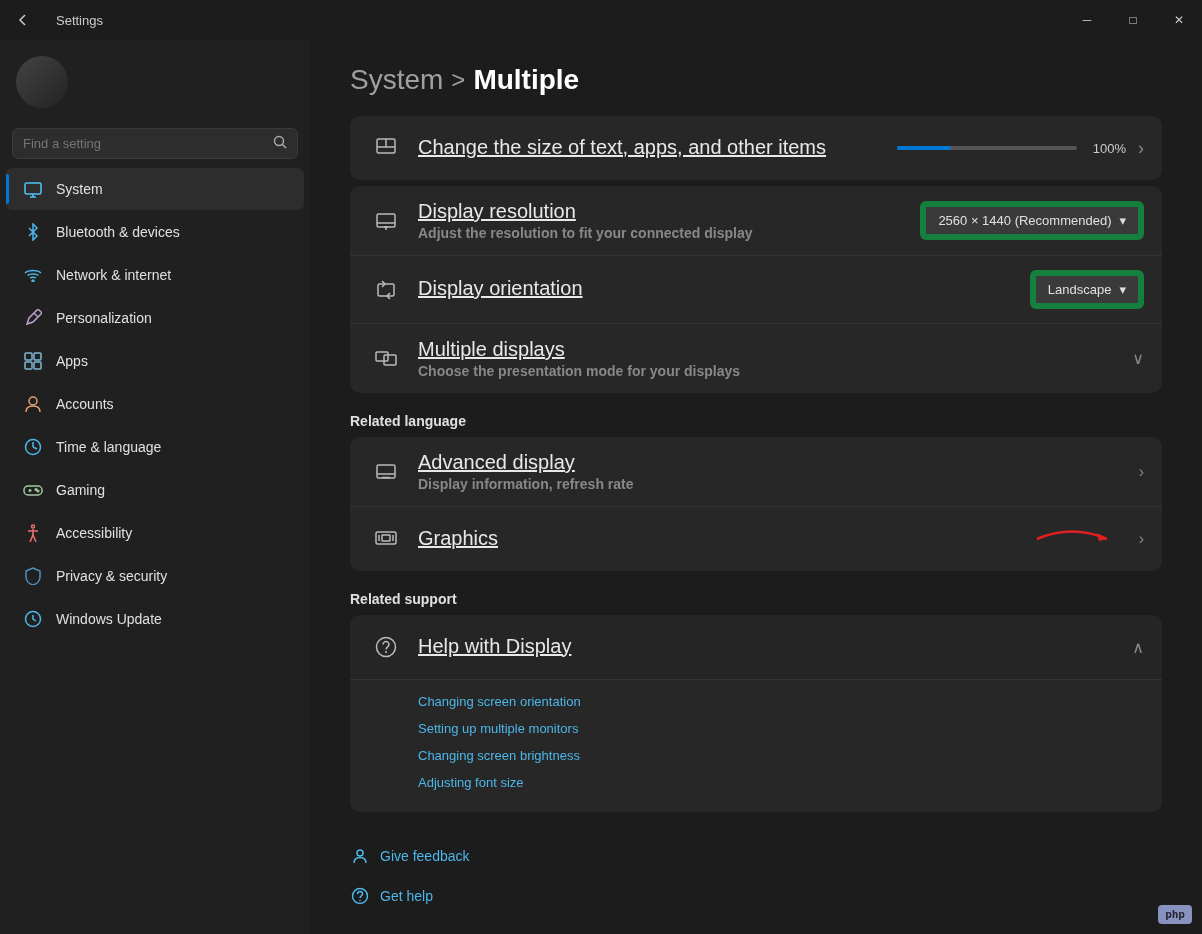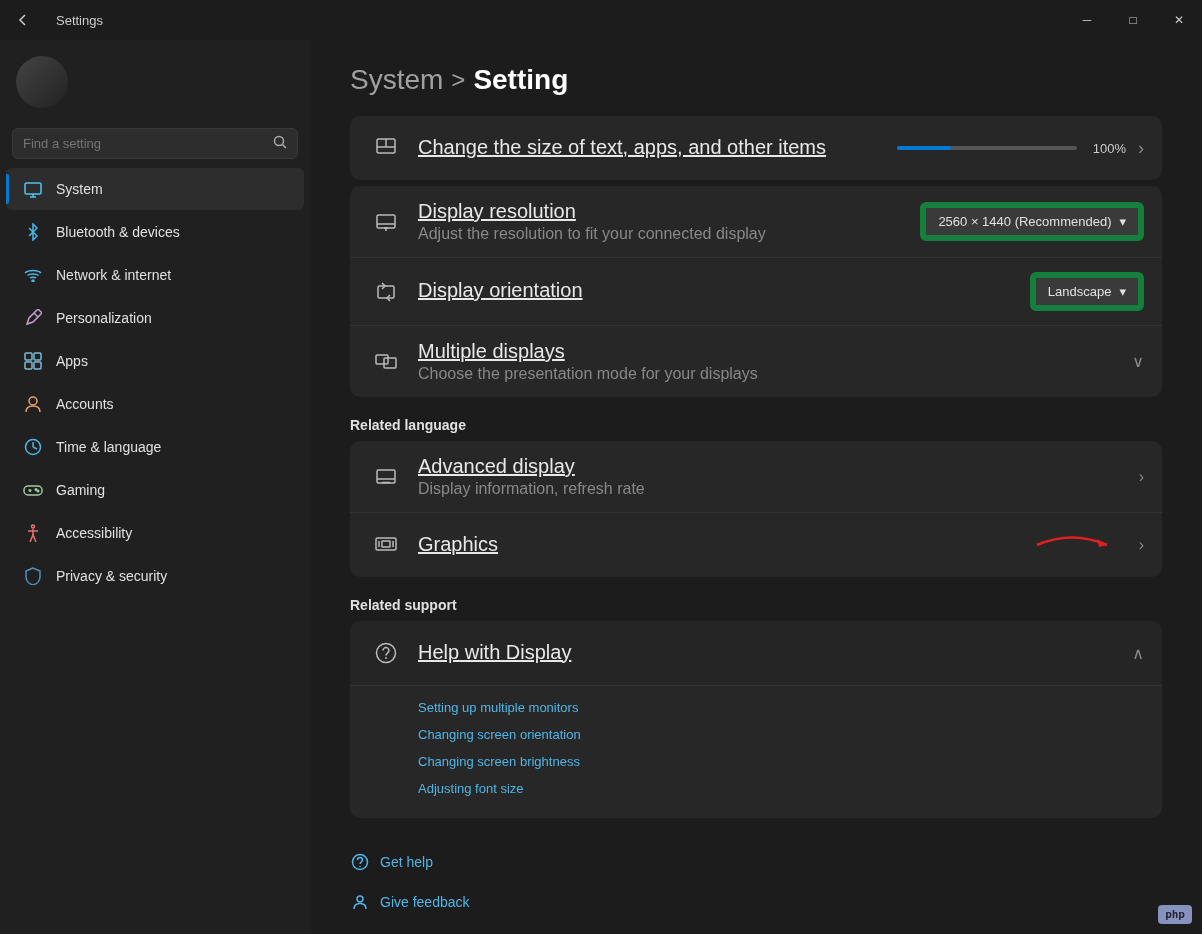--- a/index.html
+++ b/index.html
@@ -223,22 +223,23 @@
       flex: 1;
     }
     .item-title {
       font-size: 20px;
       font-weight: 500;
       color: #e8e8e8;
       margin-bottom: 2px;
       text-decoration: underline;
     }
     .item-desc {
-      font-size: 16px;
+      font-size: 14px;
       color: #888;
+      font-weight: bold;
     }
 
     .item-control {
       display: flex;
       align-items: center;
       gap: 8px;
       flex-shrink: 0;
     }
 
     .dropdown-btn {
@@ -495,29 +496,39 @@
 
       <div class="nav-item">
         <div class="nav-icon icon-privacy">
           <svg width="16" height="18" viewBox="0 0 16 18" fill="none" stroke="#5090c0" stroke-width="1.5">
             <path d="M8 1L1 4v6c0 4 3.5 7 7 8 3.5-1 7-4 7-8V4L8 1z"></path>
           </svg>
         </div>
         <span>Privacy &amp; security</span>
       </div>
 
+      <div class="nav-item">
+        <div class="nav-icon icon-update">
+          <svg width="18" height="18" viewBox="0 0 18 18" fill="none" stroke="#4db6e8" stroke-width="1.5">
+            <circle cx="9" cy="9" r="7.5"></circle>
+            <path d="M9 5v4l3 2"></path>
+            <path d="M6 14l1-3h4l1 3" stroke="none" fill="none"></path>
+          </svg>
+        </div>
+        <span>Windows Update</span>
+      </div>
     </nav>
   </div>
 
   <div class="content">
 
     <div class="breadcrumb">
       <span class="breadcrumb-parent">System</span>
       <span class="breadcrumb-sep">&gt;</span>
-      <span class="breadcrumb-current">Setting</span>
+      <span class="breadcrumb-current">Multiple</span>
     </div>
 
     <div class="settings-section">
       <div class="settings-item">
         <div class="item-icon">
           <svg width="22" height="22" viewBox="0 0 22 22" fill="none" stroke="#bbb" stroke-width="1.5">
             <rect x="2" y="2" width="18" height="14" rx="1.5"></rect>
             <line x1="2" y1="10" x2="20" y2="10"></line>
             <line x1="11" y1="2" x2="11" y2="10"></line>
           </svg>
@@ -653,45 +664,45 @@
         </div>
         <div class="item-text">
           <div class="item-title">Help with Display</div>
         </div>
         <div class="item-control">
           <span style="color:#888; font-size:16px;">∧</span>
         </div>
       </div>
 
       <div class="support-links">
+        <a class="support-link">Changing screen orientation</a>
         <a class="support-link">Setting up multiple monitors</a>
-        <a class="support-link">Changing screen orientation</a>
         <a class="support-link">Changing screen brightness</a>
         <a class="support-link">Adjusting font size</a>
       </div>
     </div>
 
     <div class="bottom-actions">
+      <div class="bottom-action-item">
+        <div class="action-icon">
+          <svg width="18" height="18" viewBox="0 0 18 18" fill="none" stroke="#4db6e8" stroke-width="1.5">
+            <circle cx="9" cy="6" r="3"></circle>
+            <path d="M3 16c0-3.5 2.5-5.5 6-5.5s6 2 6 5.5"></path>
+          </svg>
+        </div>
+        <span class="action-label">Give feedback</span>
+      </div>
       <div class="bottom-action-item">
         <div class="action-icon">
           <svg width="18" height="18" viewBox="0 0 18 18" fill="none" stroke="#4db6e8" stroke-width="1.5">
             <circle cx="9" cy="9" r="7.5"></circle>
             <path d="M6.5 7C6.5 5.5 7.7 4.5 9 4.5s2.5 1 2.5 2.5c0 1.5-2.5 2.5-2.5 4"></path>
             <circle cx="9" cy="13.5" r="0.8" fill="#4db6e8" stroke="none"></circle>
           </svg>
         </div>
         <span class="action-label">Get help</span>
       </div>
-      <div class="bottom-action-item">
-        <div class="action-icon">
-          <svg width="18" height="18" viewBox="0 0 18 18" fill="none" stroke="#4db6e8" stroke-width="1.5">
-            <circle cx="9" cy="6" r="3"></circle>
-            <path d="M3 16c0-3.5 2.5-5.5 6-5.5s6 2 6 5.5"></path>
-          </svg>
-        </div>
-        <span class="action-label">Give feedback</span>
-      </div>
     </div>
 
   </div>
 </div>
 
 <div class="php-logo">php</div>
 
 </body></html>

